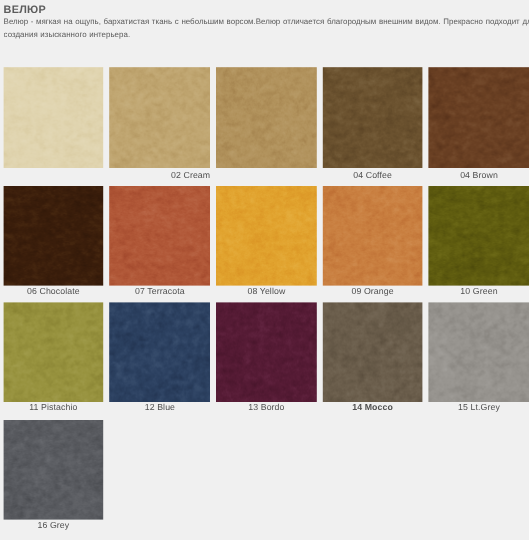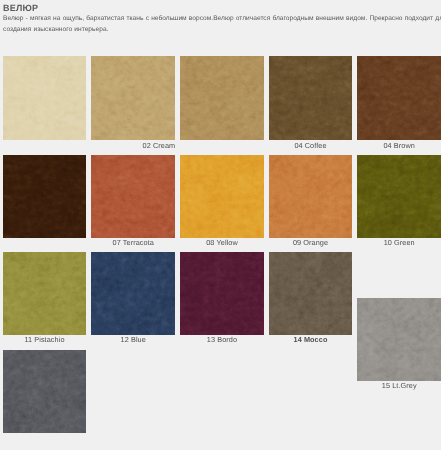--- a/index.html
+++ b/index.html
@@ -366,20 +366,21 @@
         <div class="cap" style="width: 83.6px;">04 Brown</div>
       </div>
       <div class="cell" style="left: 0px; top: 98.8px; width: 83px;">
         <div class="swatch" style="height: 83.2px; width: 83px; background: rgb(59, 30, 11);">
           <svg class="tex" preserveAspectRatio="none">
             <rect width="100%" height="100%" filter="url(#vlvB5)" opacity="0.32"></rect>
             <rect width="100%" height="100%" filter="url(#vlvA5)" opacity="0.28"></rect>
             <rect width="100%" height="100%" filter="url(#vlvC5)" opacity="0.11"></rect>
           </svg>
         </div>
+        <div class="cap" style="width: 83px;">06 Chocolate</div>
       </div>
       <div class="cell" style="left: 88.3px; top: 98.8px; width: 83.9px;">
         <div class="swatch" style="height: 83.2px; width: 83.9px; background: rgb(177, 88, 56);">
           <svg class="tex" preserveAspectRatio="none">
             <rect width="100%" height="100%" filter="url(#vlvB6)" opacity="0.32"></rect>
             <rect width="100%" height="100%" filter="url(#vlvA6)" opacity="0.28"></rect>
             <rect width="100%" height="100%" filter="url(#vlvC6)" opacity="0.11"></rect>
           </svg>
         </div>
         <div class="cap" style="width: 83.9px;">07 Terracota</div>
@@ -447,33 +448,34 @@
       <div class="cell" style="left: 265.8px; top: 195.9px; width: 83.4px;">
         <div class="swatch" style="height: 82.8px; width: 83.4px; background: rgb(106, 93, 75);">
           <svg class="tex" preserveAspectRatio="none">
             <rect width="100%" height="100%" filter="url(#vlvB13)" opacity="0.32"></rect>
             <rect width="100%" height="100%" filter="url(#vlvA13)" opacity="0.28"></rect>
             <rect width="100%" height="100%" filter="url(#vlvC13)" opacity="0.11"></rect>
           </svg>
         </div>
         <div class="cap" style="width: 83.4px; font-weight: bold;">14 Mocco</div>
       </div>
-      <div class="cell" style="left: 354.4px; top: 195.9px; width: 83.6px; margin-top: 46px;">
+      <div class="cell" style="left: 354.4px; top: 195.9px; width: 83.6px;">
         <div class="swatch" style="height: 82.8px; width: 83.6px; background: rgb(150, 147, 142);">
           <svg class="tex" preserveAspectRatio="none">
             <rect width="100%" height="100%" filter="url(#vlvB14)" opacity="0.32"></rect>
             <rect width="100%" height="100%" filter="url(#vlvA14)" opacity="0.28"></rect>
             <rect width="100%" height="100%" filter="url(#vlvC14)" opacity="0.11"></rect>
           </svg>
         </div>
         <div class="cap" style="width: 83.6px;">15 Lt.Grey</div>
       </div>
       <div class="cell" style="left: 0px; top: 293.8px; width: 83px;">
         <div class="swatch" style="height: 83.2px; width: 83px; background: rgb(89, 91, 96);">
           <svg class="tex" preserveAspectRatio="none">
             <rect width="100%" height="100%" filter="url(#vlvB15)" opacity="0.32"></rect>
             <rect width="100%" height="100%" filter="url(#vlvA15)" opacity="0.28"></rect>
             <rect width="100%" height="100%" filter="url(#vlvC15)" opacity="0.11"></rect>
           </svg>
         </div>
+        <div class="cap" style="width: 83px;">16 Grey</div>
       </div>
     </div>
 </div>
 
 </body></html>

